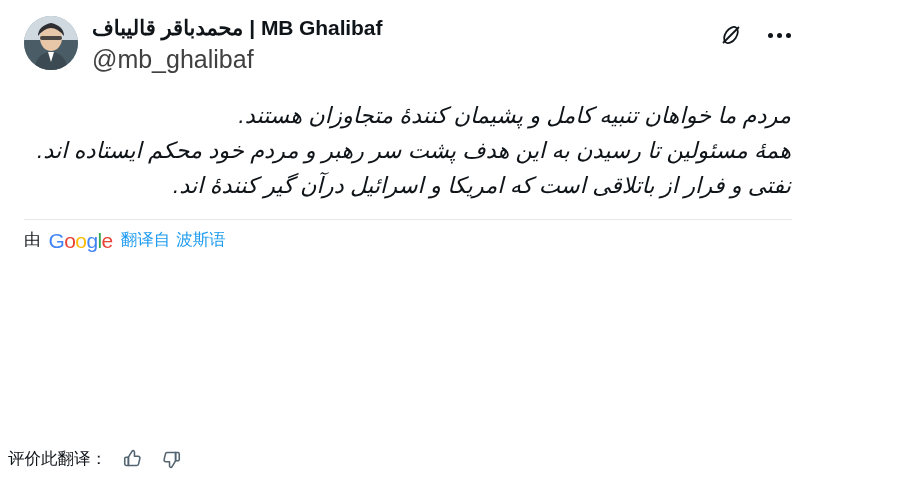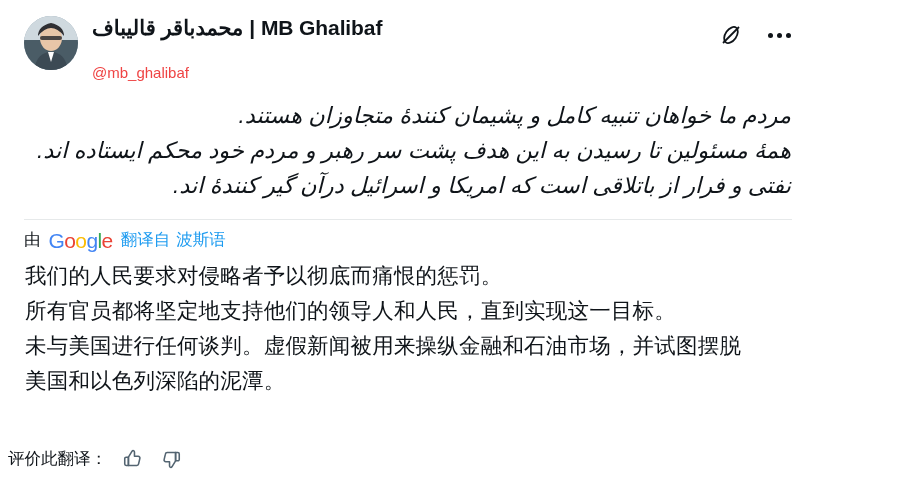--- a/index.html
+++ b/index.html
@@ -48,24 +48,24 @@
   }
   .display-name {
     font-size: 21px;
     font-weight: bold;
     color: #0f1419;
     line-height: 26px;
     letter-spacing: -0.1px;
     white-space: nowrap;
   }
   .handle {
-    font-size: 15px;
-    color: #ef4444;
+    font-size: 25px;
+    color: #404040;
     line-height: 24px;
-    margin-top: 20px;
+    margin-top: 6px;
     white-space: nowrap;
   }
   .header-actions {
     position: absolute;
     top: 22px;
     right: 24px;
     display: flex;
     align-items: center;
     gap: 22px;
   }
@@ -210,26 +210,20 @@
 
   <div class="divider"></div>
 
   <div class="translate-bar">
     <span>由</span>
     <span class="google-logo"><span class="g-b">G</span><span class="g-r">o</span><span class="g-y">o</span><span class="g-b">g</span><span class="g-g">l</span><span class="g-r">e</span></span>
     <span class="translate-src">翻译自</span>
     <span class="translate-src">波斯语</span>
   </div>
 
-  <div class="cn-block">
-    <div>我们的人民要求对侵略者予以彻底而痛恨的惩罚。</div>
-    <div>所有官员都将坚定地支持他们的领导人和人民，直到实现这一目标。</div>
-    <div>未与美国进行任何谈判。虚假新闻被用来操纵金融和石油市场，并试图摆脱</div>
-    <div>美国和以色列深陷的泥潭。</div>
-  </div>
 
   <div class="footer">
     <span>评价此翻译：</span>
     <span class="thumb">
       <svg width="22" height="22" viewBox="0 0 24 24" fill="none" stroke="currentColor" stroke-width="1.7" stroke-linejoin="round">
         <path d="M7 10v9H4.5A1.5 1.5 0 0 1 3 17.5V11.5A1.5 1.5 0 0 1 4.5 10H7z"></path>
         <path d="M7 10l4-6.5c.8-1.2 2.6-.7 2.6.9V9h4.1c1.2 0 2.1 1.1 1.8 2.3l-1.4 6A2 2 0 0 1 16.2 19H7z"></path>
       </svg>
     </span>
     <span class="thumb">

